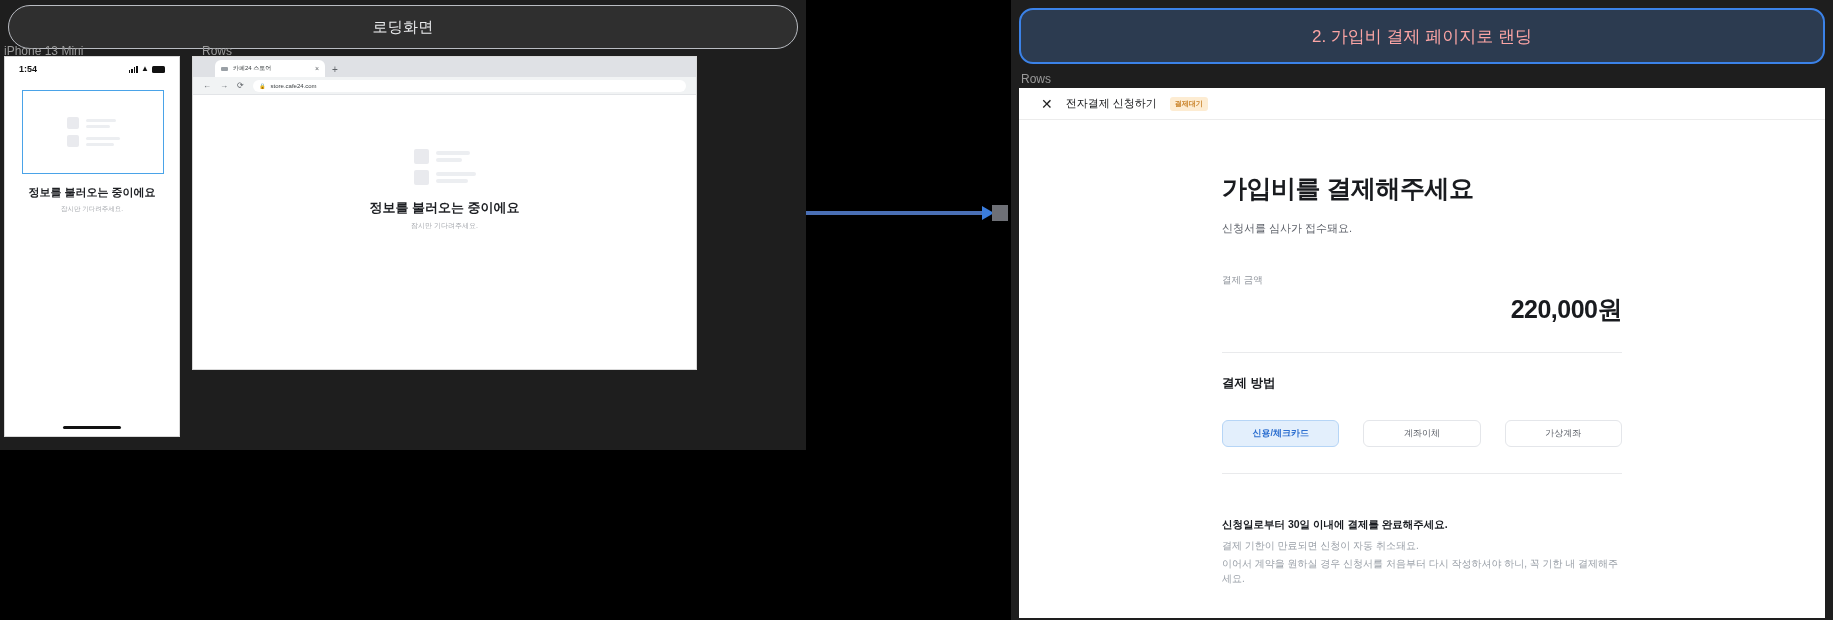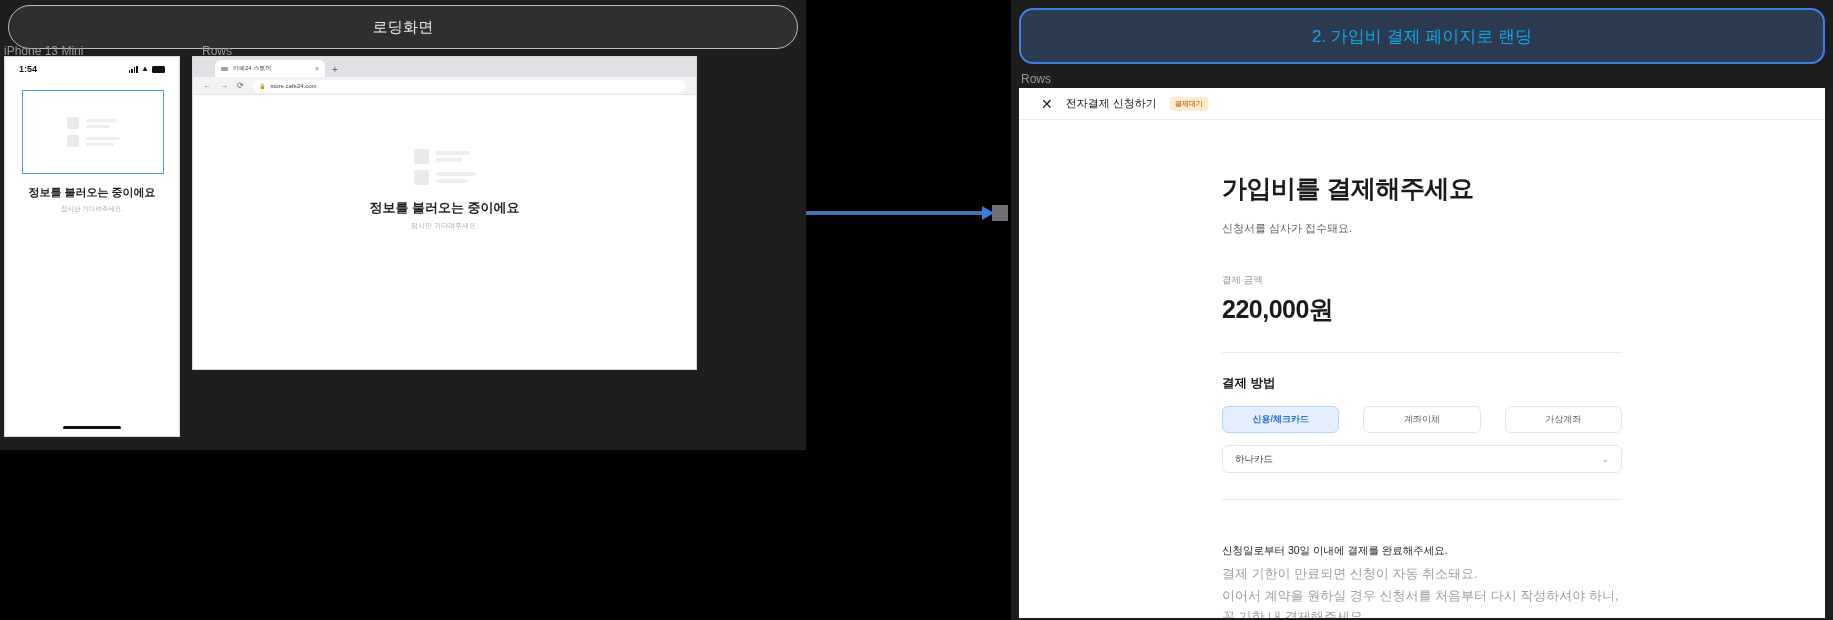--- a/index.html
+++ b/index.html
@@ -171,21 +171,21 @@
     width: 822px; height: 620px;
     background: #1e1e1e;
   }
   .right-pill {
     position: absolute; left: 8px; top: 8px;
     width: 806px; height: 56px;
     background: #2c3b50;
     border: 2.5px solid #3b82e8;
     border-radius: 14px;
     display: flex; align-items: center; justify-content: center;
-    color: #0ea5e9;
+    color: #fca5a5;
     font-size: 17px;
   }
   .label-rows-right { left: 10px; top: 72px; color:#9a9a9a; font-size:12px; position:absolute; }
 
   .pay-window {
     position: absolute; left: 8px; top: 88px;
     width: 806px; height: 530px;
     background: #fff;
     overflow: hidden;
   }
@@ -206,26 +206,26 @@
     padding: 52px 0 0 0;
     display: flex; justify-content: center;
   }
   .pay-inner { width: 400px; }
 
   .pay-title { font-size: 25px; font-weight: bold; color: #191b1f; letter-spacing: -.5px; }
   .pay-desc { margin-top: 14px; font-size: 11px; color: #5f636b; line-height: 1.75; }
   .pay-desc .emph { color: #1a1d22; font-weight: bold; }
 
   .amount-label { margin-top: 36px; font-size: 9.5px; color: #8e939b; }
-  .amount-value { margin-top: 6px; font-size: 25px; font-weight: bold; color: #191b1f; letter-spacing: -.5px; }
+  .amount-value { margin-top: 6px; font-size: 25px; font-weight: bold; color: #191b1f; letter-spacing: -.5px; text-align: right; }
 
   .divider { margin-top: 26px; height: 1px; background: #e9eaec; }
 
   .method-title { margin-top: 22px; font-size: 12.5px; font-weight: bold; color: #191b1f; }
-  .method-tabs { margin-top: 14px; display: flex; gap: 24px; }
+  .method-tabs { margin-top: 28px; display: flex; gap: 24px; }
   .method-tab {
     flex: 1; height: 27px; border-radius: 6px;
     display: flex; align-items: center; justify-content: center;
     font-size: 9px; color: #5f636b;
     border: 1px solid #e4e6ea; background: #fff;
   }
   .method-tab.active {
     background: #e3effc; border-color: #b6d5f6; color: #2d6fd0; font-weight: bold;
   }
   .card-select {
@@ -233,22 +233,22 @@
     border: 1px solid #e4e6ea; border-radius: 6px;
     display: flex; align-items: center; justify-content: space-between;
     padding: 0 12px;
     font-size: 9.5px; color: #3c4047;
   }
   .chev { font-size: 9px; color: #9aa0a8; }
 
   .divider2 { margin-top: 26px; height: 1px; background: #e9eaec; }
 
   .notes { margin-top: 17px; }
-  .note-head { font-size: 10.5px; font-weight: normal; color: #1a1d22; margin-top: 44px; }
-  .note-line { margin-top: 6px; font-size: 13px; color: #9aa0a8; line-height: 1.55; }
+  .note-head { font-size: 10.5px; font-weight: bold; color: #1a1d22; margin-top: 44px; }
+  .note-line { margin-top: 6px; font-size: 10px; color: #9aa0a8; line-height: 1.55; }
   .note-block2 { margin-top: 22px; }
 </style>
 </head>
 <body>
 
 <div class="canvas">
 
   <div class="left-group">
 
     <div class="frame-title-pill">
@@ -377,24 +377,20 @@
           <div class="divider"></div>
 
           <div class="method-title">결제 방법</div>
 
           <div class="method-tabs">
             <div class="method-tab active">신용/체크카드</div>
             <div class="method-tab">계좌이체</div>
             <div class="method-tab">가상계좌</div>
           </div>
 
-          <div class="card-select">
-            <span>하나카드</span>
-            <span class="chev">⌄</span>
-          </div>
 
           <div class="divider2"></div>
 
           <div class="notes">
             <div>
               <div class="note-head">신청일로부터 30일 이내에 결제를 완료해주세요.</div>
               <div class="note-line">결제 기한이 만료되면 신청이 자동 취소돼요.</div>
               <div class="note-line" style="margin-top:2px">이어서 계약을 원하실 경우 신청서를 처음부터 다시 작성하셔야 하니, 꼭 기한 내 결제해주세요.</div>
             </div>
           </div>

